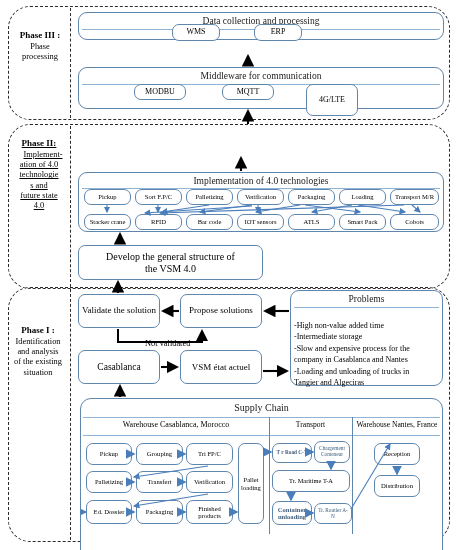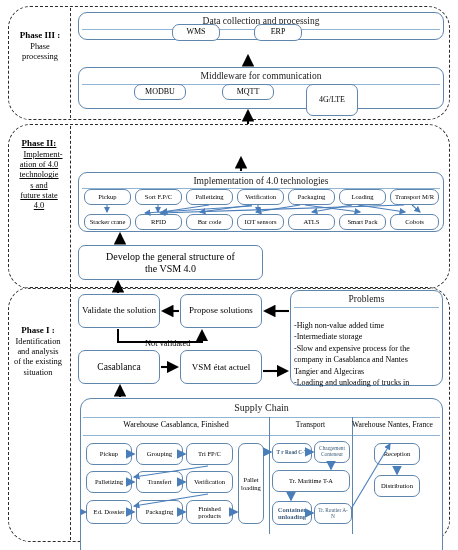--- a/index.html
+++ b/index.html
@@ -118,37 +118,37 @@
 
   <div class="panel" style="left:290px;top:290px;width:153px;height:96px;">
     <div class="panel-title" style="top:2px;">Problems</div>
     <div class="panel-rule" style="top:16px;left:3px;right:3px;"></div>
   </div>
   <div class="prob-list" style="left:294px;top:320px;width:148px;">
     <div>-High non-value added time</div>
     <div>-Intermediate storage</div>
     <div>-Slow and expensive process for the</div>
     <div>company in Casablanca and Nantes</div>
+    <div>-Loading and unloading of trucks in</div>
     <div>Tangier and Algeciras</div>
-    <div>-Loading and unloading of trucks in</div>
   </div>
 
   <div class="panel" style="left:80px;top:398px;width:363px;height:170px;border-radius:11px;">
     <div class="panel-title" style="top:3px;font-size:10px;">Supply Chain</div>
   </div>
 
   <div class="hline" style="left:83px;top:417px;width:357px;"></div>
   <div class="hline" style="left:83px;top:435px;width:357px;"></div>
 
   <div class="vline" style="left:269px;top:417px;height:117px;"></div>
   <div class="vline" style="left:352px;top:417px;height:117px;"></div>
 
-  <div style="position:absolute;left:84px;top:420px;width:184px;text-align:center;font-size:8px;">Warehouse Casablanca, Finished</div>
+  <div style="position:absolute;left:84px;top:420px;width:184px;text-align:center;font-size:8px;">Warehouse Casablanca, Morocco</div>
   <div style="position:absolute;left:270px;top:420px;width:81px;text-align:center;font-size:7.6px;">Transport</div>
-  <div style="position:absolute;left:352px;top:420px;width:90px;font-size:7.6px;">Warehouse Nantes, France</div>
+  <div style="position:absolute;left:352px;top:420px;width:90px;text-align:center;font-size:7.6px;">Warehouse Nantes, France</div>
 
   <div class="box small" style="left:86px;top:443px;width:46px;height:22px;">Pickup</div>
   <div class="box small" style="left:136px;top:443px;width:47px;height:22px;">Grouping</div>
   <div class="box small" style="left:186px;top:443px;width:47px;height:22px;">Tri FP/C</div>
 
   <div class="box small" style="left:86px;top:471px;width:46px;height:22px;">Palletizing</div>
   <div class="box small" style="left:136px;top:471px;width:47px;height:22px;">Transfert</div>
   <div class="box small" style="left:186px;top:471px;width:47px;height:22px;">Verification</div>
 
   <div class="box small" style="left:86px;top:500px;width:46px;height:24px;">Ed. Dossier</div>

